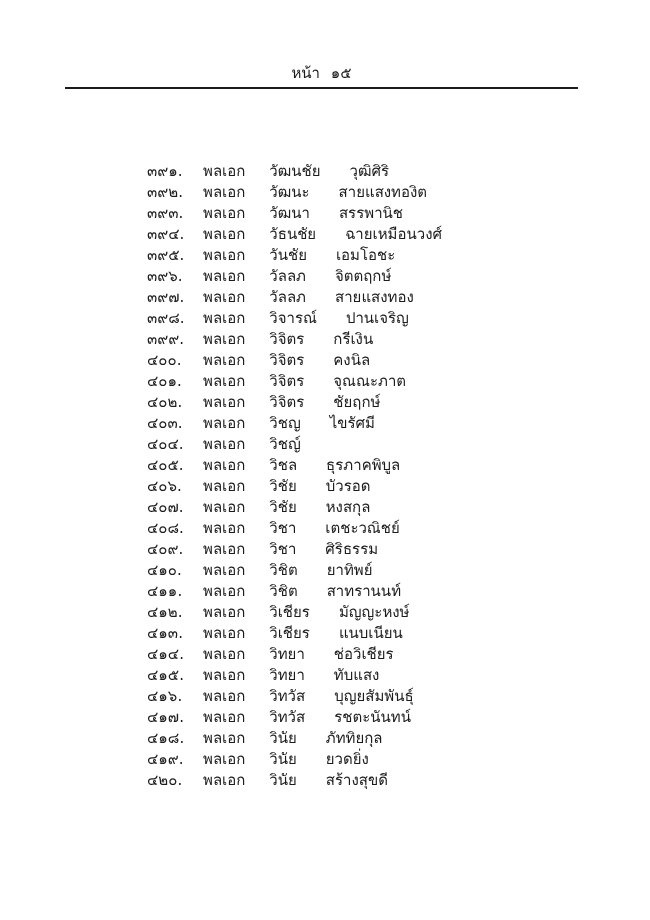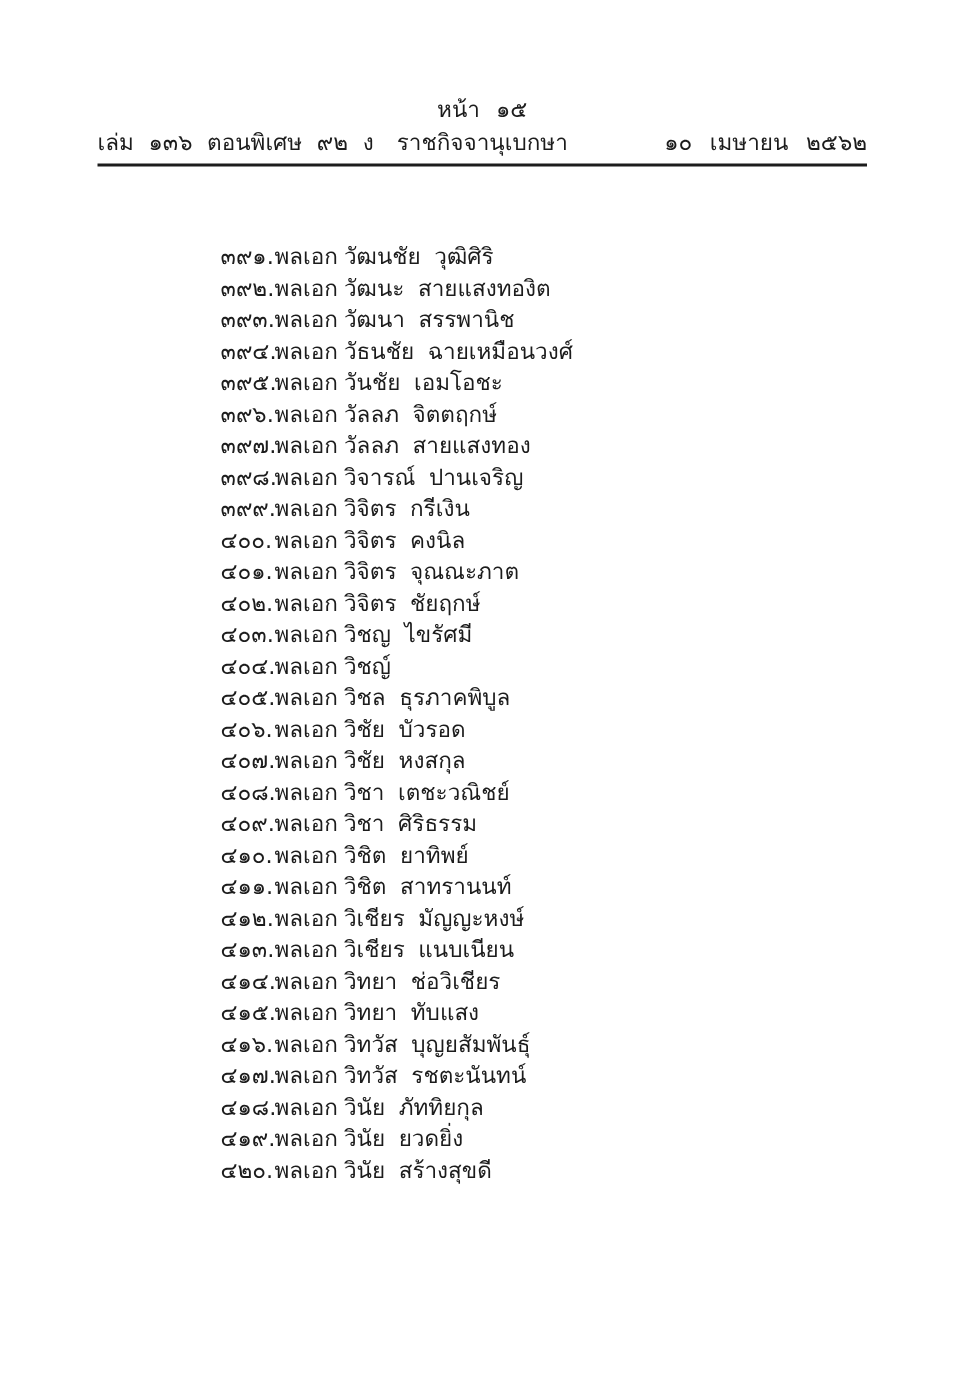--- a/index.html
+++ b/index.html
@@ -66,45 +66,41 @@
     position: absolute;
     left: 147px;
     top: 117px;
   }
   .row {
     display: flex;
     align-items: baseline;
     height: 21px;
     line-height: 21px;
     white-space: nowrap;
+    gap: 20px;
   }
   .row .num {
     display: inline-block;
     width: 36px;
   }
   .row .rank {
     margin-right: 4px;
     margin-top: 25px;
   }
   .row .given {
     margin-right: 9px;
     margin-top: 44px;
   }
 </style>
 </head>
 <body>
 
 <div class="page">
   <div class="content">
     <div class="page-label">หน้า ๑๕</div>
-    <div class="masthead">
-      <span class="edition">เล่ม ๑๓๖ ตอนพิเศษ ๙๒ ง</span>
-      <span class="gazette-name">ราชกิจจานุเบกษา</span>
-      <span class="pub-date">๑๐ เมษายน ๒๕๖๒</span>
-    </div>
     <hr class="rule">
   </div>
 
   <div class="list" id="name-list">
     <div class="row">
       <span class="num">๓๙๑.</span>
       <span class="rank">พลเอก</span>
       <span class="given">วัฒนชัย</span>
       <span class="surname">วุฒิศิริ</span>
     </div>

